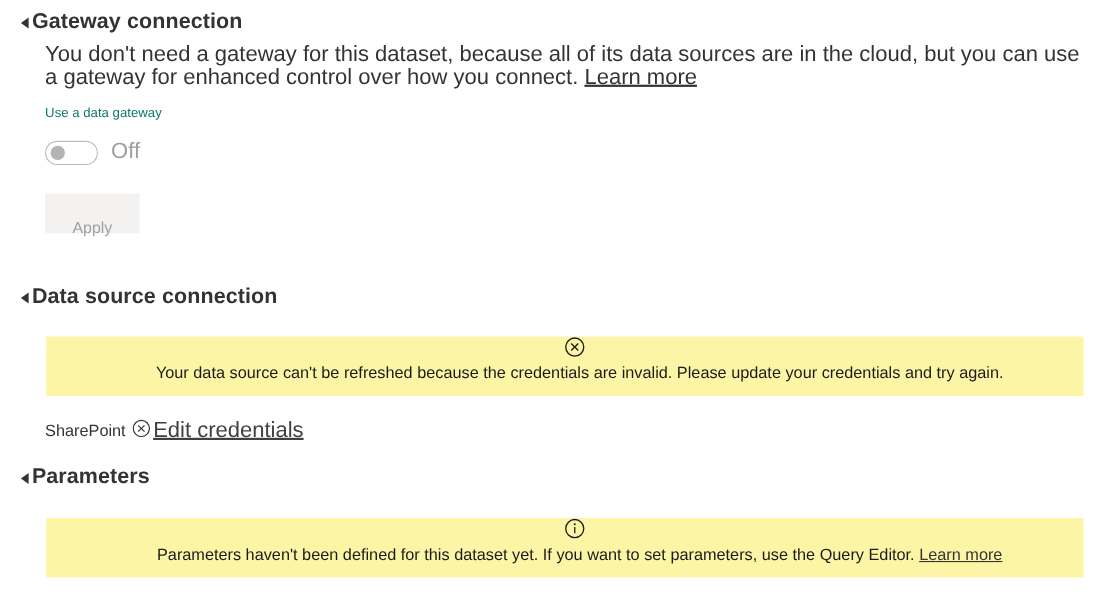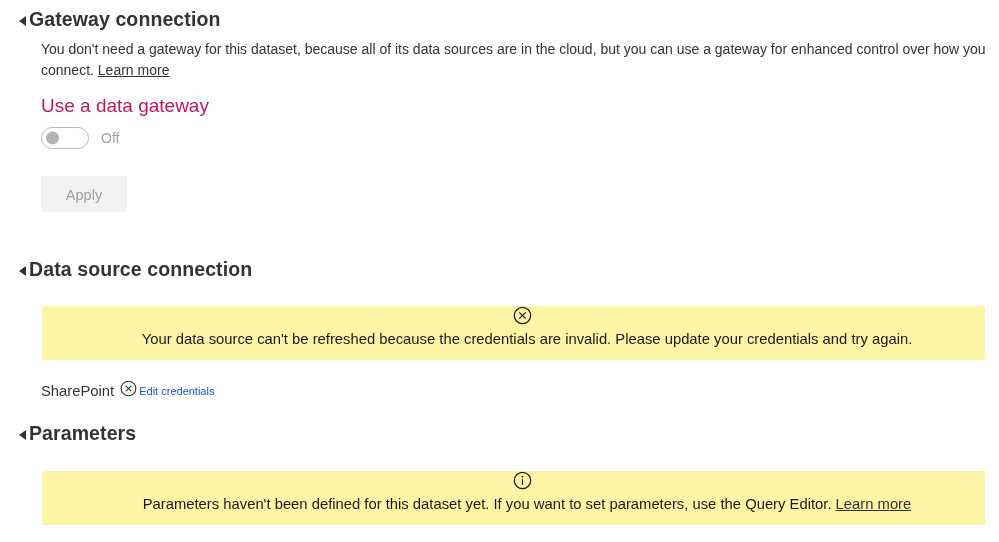--- a/index.html
+++ b/index.html
@@ -49,36 +49,36 @@
   }
 
   
   #gateway-header { top: 8px; }
 
   .gateway-desc {
     position: absolute;
     left: 41px;
     top: 39px;
     width: 950px;
-    font-size: 14px;
+    font-size: 20px;
     line-height: 21px;
     color: #333333;
   }
   .inline-link {
     color: #333333;
     text-decoration: underline;
     cursor: pointer;
   }
 
   .gateway-label {
     position: absolute;
     left: 41px;
     top: 95px;
-    font-size: 19px;
-    color: #be185d;
+    font-size: 12px;
+    color: #0f766e;
   }
 
   
   .toggle-row {
     position: absolute;
     left: 41px;
     top: 127px;
     display: flex;
     align-items: center;
   }
@@ -98,21 +98,21 @@
     width: 13px;
     height: 13px;
     border-radius: 50%;
     background: #b4b4b4;
     top: 50%;
     transform: translateY(-50%);
     left: 4px;
   }
   .toggle-state {
     margin-left: 12px;
-    font-size: 14px;
+    font-size: 20px;
     color: #a19f9d;
   }
 
   
   .button-row {
     position: absolute;
     left: 41px;
     top: 176px;
     display: flex;
   }
@@ -120,21 +120,21 @@
     font-family: "Liberation Sans", sans-serif;
     font-size: 14.5px;
     background: #f3f2f1;
     color: #a19f9d;
     border: none;
     width: 86px;
     height: 36px;
     line-height: 36px;
     text-align: center;
     cursor: default;
-    padding: 1px;
+    padding: 14px;
   }
   .btn + .btn { margin-left: 15px; }
 
   
   #credentials-header { top: 258px; }
 
   
   .banner {
     position: absolute;
     left: 42px;
@@ -176,22 +176,23 @@
     top: 380px;
     display: flex;
     align-items: center;
   }
   .sharepoint-name {
     font-size: 14.8px;
     color: #333333;
     margin-right: 6px;
   }
   .edit-credentials-link {
-    font-size: 11px;
-    color: #1d4ed8;
+    font-size: 20px;
+    color: #404040;
+    text-decoration: underline;
     cursor: pointer;
     margin-left: 2px;
   }
 
   
   #parameters-header { top: 422px; }
 </style>
 </head>
 <body>
 

